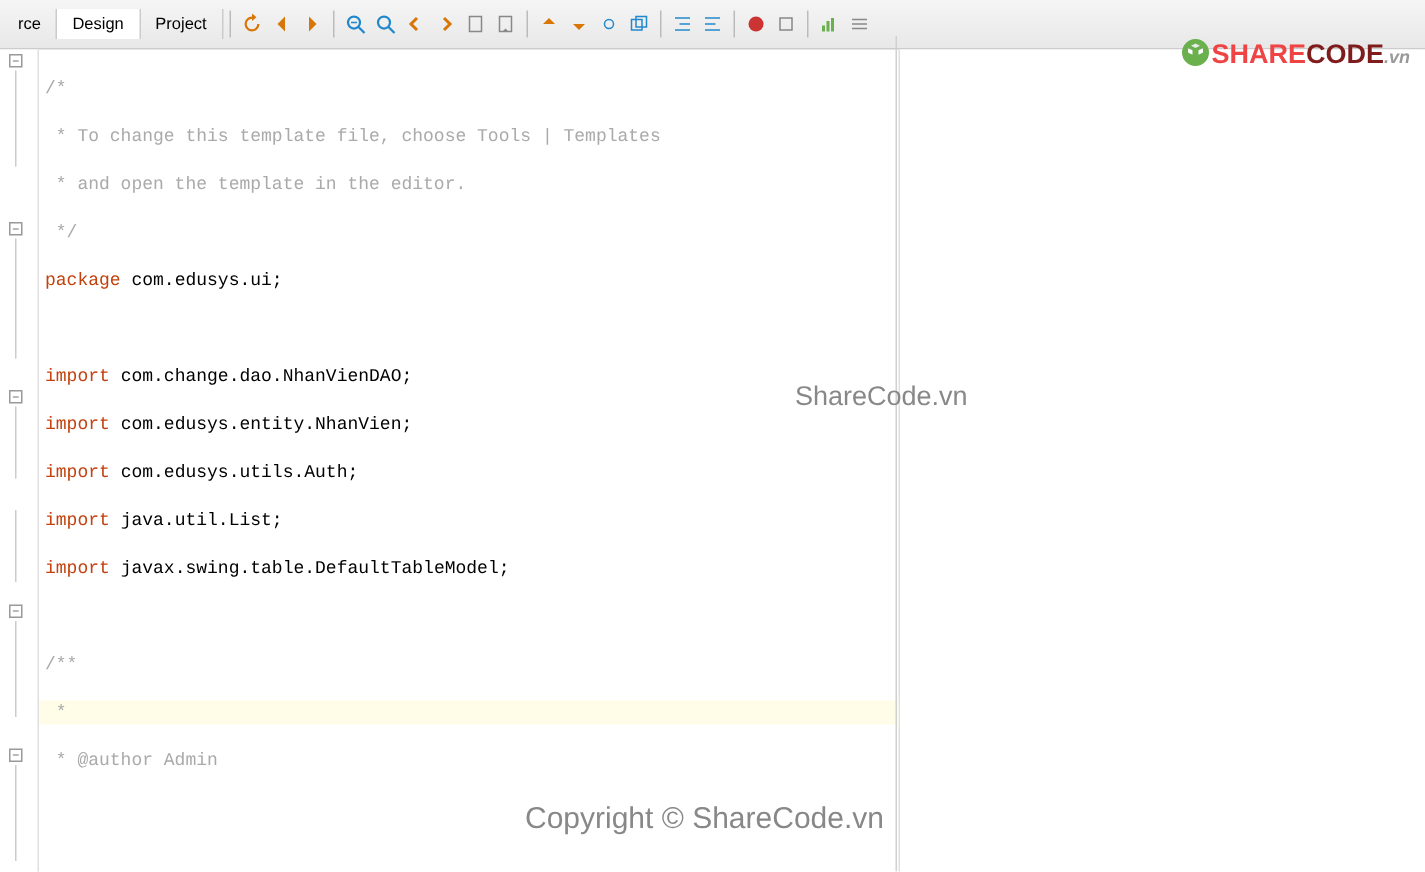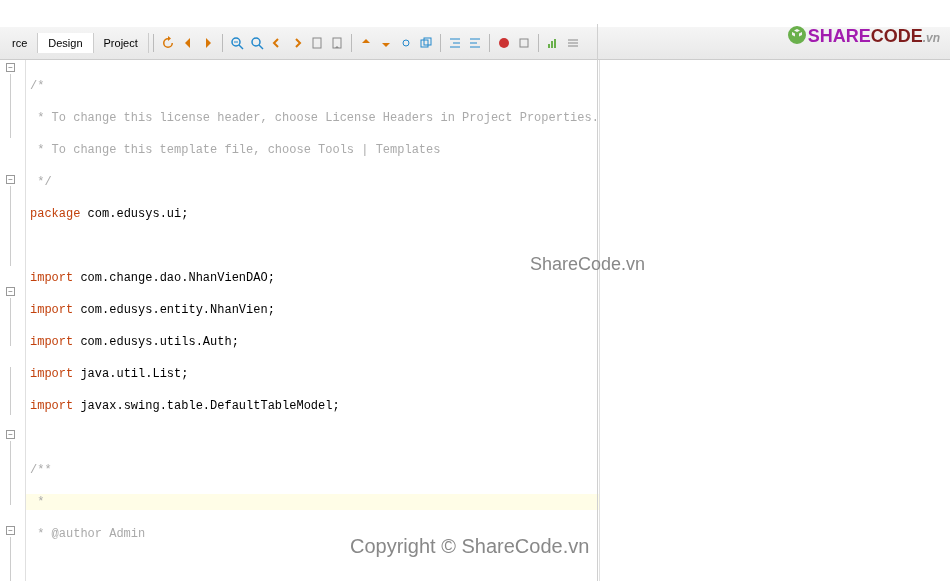--- a/index.html
+++ b/index.html
@@ -1,35 +1,35 @@
 <!DOCTYPE html>
 <html><head>
 <meta charset="utf-8">
 <style>
 * { margin: 0; padding: 0; box-sizing: border-box; }
 body { font-family: Tahoma, Arial, sans-serif; font-size: 11px; background: #fff; width: 950px; height: 581px; overflow: hidden; position: relative; }
-.toolbar { height: 16px; background: linear-gradient(#f5f5f5, #e8e8e8); border-bottom: 1px solid #ccc; display: flex; align-items: center; padding: 16px 2px; margin-top: 27px; }
+.toolbar { height: 16px; background: linear-gradient(#f5f5f5, #e8e8e8); border-bottom: 1px solid #ccc; display: flex; align-items: center; padding: 16px 2px; }
 .tab { padding: 4px 10px; font-size: 11px; cursor: pointer; border-right: 1px solid #ccc; }
 .tab.active { background: #fff; }
 .toolbar-sep { width: 1px; height: 18px; background: #bbb; margin: 0 4px; }
 .toolbar-icon { width: 16px; height: 16px; margin: 0 2px; display: inline-flex; align-items: center; justify-content: center; cursor: pointer; }
 .editor { display: flex; height: calc(100% - 24px); position: relative; }
 .gutter { width: 26px; background: #fff; border-right: 1px solid #e0e0e0; position: relative; }
 .fold { position: absolute; left: 6px; width: 9px; height: 9px; border: 1px solid #999; background: #fff; font-size: 8px; line-height: 7px; text-align: center; color: #666; cursor: pointer; }
 .fold-line { position: absolute; left: 10px; width: 1px; background: #ccc; }
 .code { flex: 1; font-family: "Courier New", monospace; font-size: 12px; line-height: 16px; padding: 2px 4px; white-space: pre; color: #000; overflow: hidden; border-right: 1px solid #e0e0e0; }
 .code-line { height: 16px; }
 .kw { color: #c2410c; }
 .comment { color: #aaa; }
 .highlight-line { background: #fffde7; width: 920px; margin-left: -28px; padding-left: 28px; }
 .watermark { position: absolute; color: #888; font-family: Arial; pointer-events: none; z-index: 10; }
 .wm1 { top: 254px; left: 530px; font-size: 18px; }
 .wm2 { top: 535px; left: 350px; font-size: 20px; }
 .logo { position: absolute; top: 24px; right: 10px; font-family: Arial; font-weight: bold; font-size: 18px; z-index: 5; }
-.logo .share { color: #a21caf; }
+.logo .share { color: #ef4444; }
 .logo .vn { color: #999; font-size: 12px; font-style: italic; }
 .logo-icon { display: inline-block; vertical-align: middle; }
 .right-panel { width: 350px; background: #fff; }
 .divider { position: absolute; left: 597px; top: 24px; width: 1px; height: 557px; background: #d0d0d0; }
 </style>
 </head>
 <body>
 
 <div class="toolbar">
   <div class="tab">rce</div>
@@ -160,22 +160,22 @@
     <div class="fold" style="top:227px">−</div>
     <div class="fold-line" style="top:238px;height:48px"></div>
     <div class="fold-line" style="top:307px;height:48px"></div>
     <div class="fold" style="top:370px">−</div>
     <div class="fold-line" style="top:381px;height:64px"></div>
     <div class="fold" style="top:466px">−</div>
     <div class="fold-line" style="top:477px;height:64px"></div>
   </div>
   <div class="code">
 <div class="code-line"><span class="comment">/*</span></div>
-<div class="code-line"><span class="comment"> * To change this license header, choose License Headers in Project Properties.</span></div>
 <div class="code-line"><span class="comment"> * To change this template file, choose Tools | Templates</span></div>
+<div class="code-line"><span class="comment"> * and open the template in the editor.</span></div>
 <div class="code-line"><span class="comment"> */</span></div>
 <div class="code-line"><span class="kw">package</span><span> com.edusys.ui;</span></div>
 <div class="code-line"></div>
 <div class="code-line"><span class="kw">import</span><span> com.change.dao.NhanVienDAO;</span></div>
 <div class="code-line"><span class="kw">import</span><span> com.edusys.entity.NhanVien;</span></div>
 <div class="code-line"><span class="kw">import</span><span> com.edusys.utils.Auth;</span></div>
 <div class="code-line"><span class="kw">import</span><span> java.util.List;</span></div>
 <div class="code-line"><span class="kw">import</span><span> javax.swing.table.DefaultTableModel;</span></div>
 <div class="code-line"></div>
 <div class="code-line"><span class="comment">/**</span></div>

